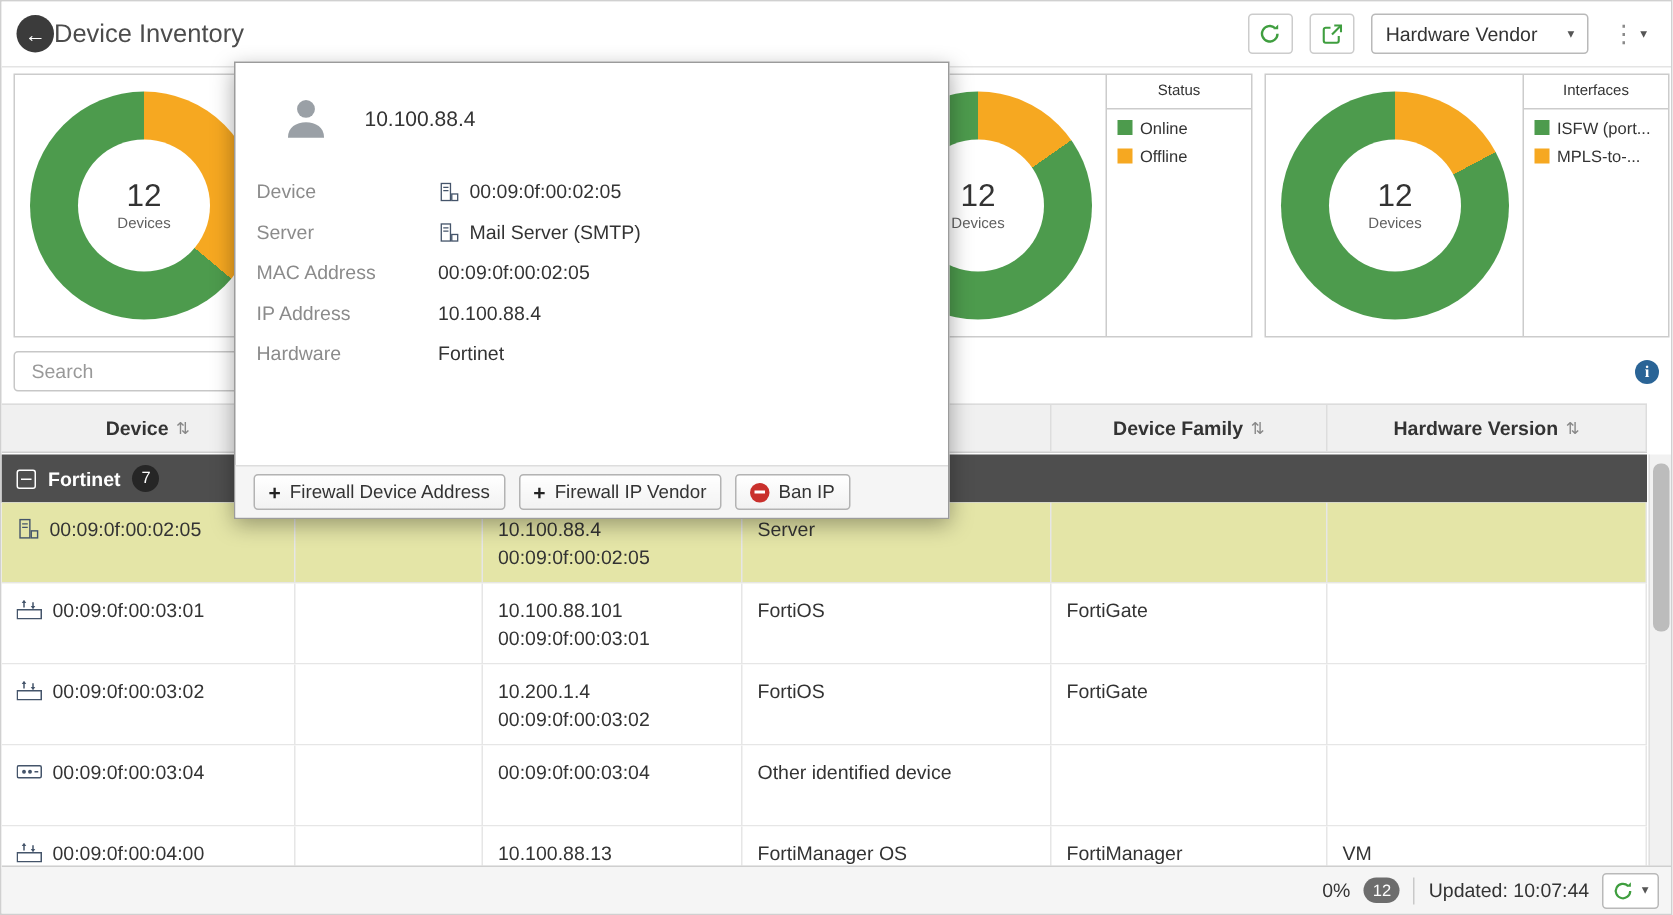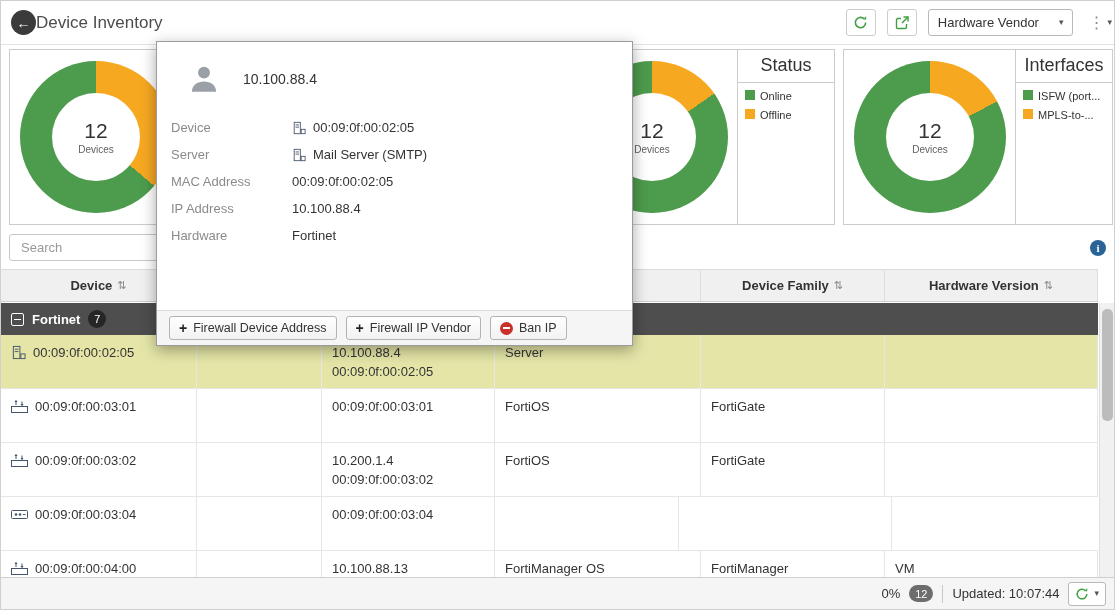--- a/index.html
+++ b/index.html
@@ -4,38 +4,38 @@
 <style>
   *{margin:0;padding:0;box-sizing:border-box}
   html,body{background:#e9e9e9}
   body{font-family:"Liberation Sans",sans-serif;-webkit-font-smoothing:antialiased}
   #screen{position:relative;width:1115px;height:610px;background:#fff;overflow:hidden;margin:0 auto;border:1px solid #d0d0d0}
 
   
   .toolbar{position:absolute;top:0;left:0;width:1115px;height:44px;background:#fff;border-bottom:1px solid #e4e4e4;display:flex;align-items:center;z-index:3}
   .back-btn{width:25px;height:25px;border-radius:50%;background:#3b3b3b;color:#fff;margin-left:10px;display:flex;align-items:center;justify-content:center;font-size:14px;cursor:pointer}
   .page-title{font-size:17px;color:#4c4c4c}
-  .toolbar-right{margin-left:auto;display:flex;align-items:center;gap:11px;}
+  .toolbar-right{margin-left:auto;display:flex;align-items:center;gap:11px;margin-right:14px}
   .icon-btn{width:30px;height:27px;border:1px solid #ccc;border-radius:3px;background:#fff;display:flex;align-items:center;justify-content:center;cursor:pointer}
   .vendor-btn{height:27px;border:1px solid #b9b9b9;border-radius:3px;background:#fff;padding:0 9px;font-size:13px;color:#333;display:flex;align-items:center;gap:20px;cursor:pointer}
   .caret{font-size:9px;color:#555;line-height:1}
   .more-btn{color:#8a8a8a;font-size:16px;display:flex;align-items:center;gap:3px;cursor:pointer;padding:2px 4px}
 
   
   .chart-box{position:absolute;top:48px;width:270px;height:176px;border:1px solid #ccc;background:#fff}
   .cb1{left:8px}.cb2{left:286px}.cb3{left:564px}.cb4{left:842px}
   .donut{position:absolute;left:10px;top:11px;width:152px;height:152px;border-radius:50%}
   .d-hw{background:conic-gradient(#f6a821 0deg 130deg,#4d9b4d 130deg 360deg)}
   .d-status{background:conic-gradient(#f6a821 0deg 55deg,#4d9b4d 55deg 360deg)}
   .d-if{background:conic-gradient(#f6a821 0deg 62deg,#4d9b4d 62deg 360deg)}
   .hole{position:absolute;left:32px;top:32px;width:88px;height:88px;background:#fff;border-radius:50%;display:flex;flex-direction:column;align-items:center;justify-content:center}
   .hole .num{font-size:21px;color:#333}
   .hole .lbl{font-size:10px;color:#606060;margin-top:1px}
   .legend{position:absolute;top:0;right:0;bottom:0;width:97px;border-left:1px solid #ccc;background:#fff}
-  .legend .ltitle{font-size:18px;color:#333;text-align:center;padding:5px 4px 6px;border-bottom:1px solid #ccc}
+  .legend .ltitle{font-size:10px;color:#333;text-align:center;padding:5px 4px 6px;border-bottom:1px solid #ccc}
   .legend .item{display:flex;gap:5px;padding:7px 5px 0 7px;font-size:11px;color:#333;white-space:nowrap;overflow:hidden}
   .sq{width:10px;height:10px;flex:none}
   .sq.green{background:#4d9b4d}.sq.orange{background:#f6a821}
 
   
   .search-input{position:absolute;top:233px;left:8px;width:470px;height:27px;border:1px solid #c7c7c7;border-radius:3px;padding:0 11px;font-size:13px;color:#555;font-family:"Liberation Sans",sans-serif;outline:none}
   .search-input::placeholder{color:#999}
   .info-icon{position:absolute;top:239px;left:1089px;width:16px;height:16px;border-radius:50%;background:#2a6496;color:#fff;font-size:11px;font-weight:bold;display:flex;align-items:center;justify-content:center;cursor:pointer;font-family:"Liberation Serif",serif}
 
   
@@ -231,20 +231,21 @@
             <rect x="0.5" y="7.5" width="16" height="6" fill="none" stroke="#44546a"></rect>
             <path d="M5 6V2.5" stroke="#44546a"></path>
             <path d="M3.5 3 5 .8 6.5 3z" fill="#44546a"></path>
             <path d="M11 2.5V6" stroke="#44546a"></path>
             <path d="M9.5 5 11 7.2 12.5 5z" fill="#44546a"></path>
           </svg>
         <span class="line">00:09:0f:00:03:01</span>
       </div>
       <div class="td w2"></div>
       <div class="td w3">
+        <div class="line">10.100.88.101</div>
         <div class="line">00:09:0f:00:03:01</div>
       </div>
       <div class="td w4">
           <div class="line">FortiOS</div>
         </div>
       <div class="td w5">
           <div class="line">FortiGate</div>
         </div>
       <div class="td w6">
           <div class="line"></div>
@@ -285,20 +286,23 @@
             <circle cx="5" cy="7.5" r="1.3" fill="#44546a"></circle>
             <circle cx="9" cy="7.5" r="1.3" fill="#44546a"></circle>
             <line x1="12" y1="7.5" x2="14.5" y2="7.5" stroke="#44546a"></line>
           </svg>
         <span class="line">00:09:0f:00:03:04</span>
       </div>
       <div class="td w2"></div>
       <div class="td w3">
         <div class="line">00:09:0f:00:03:04</div>
       </div>
+      <div class="td w4">
+          <div class="line">Other identified device</div>
+        </div>
       <div class="td w5">
           <div class="line"></div>
         </div>
       <div class="td w6">
           <div class="line"></div>
         </div>
     </div>
 
     <div class="trow">
       <div class="td w1 dev-cell">

